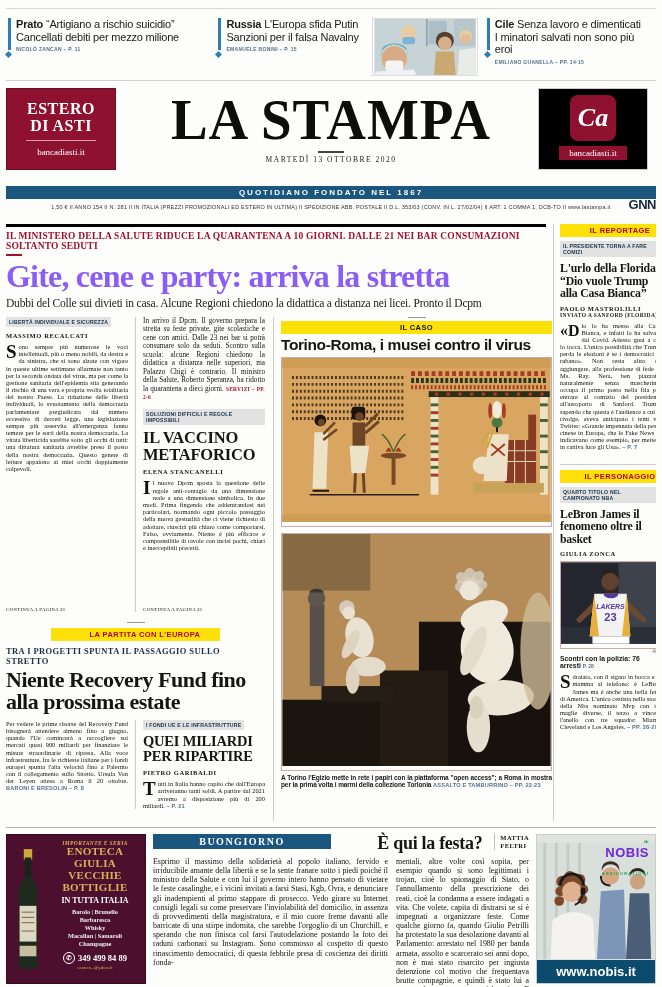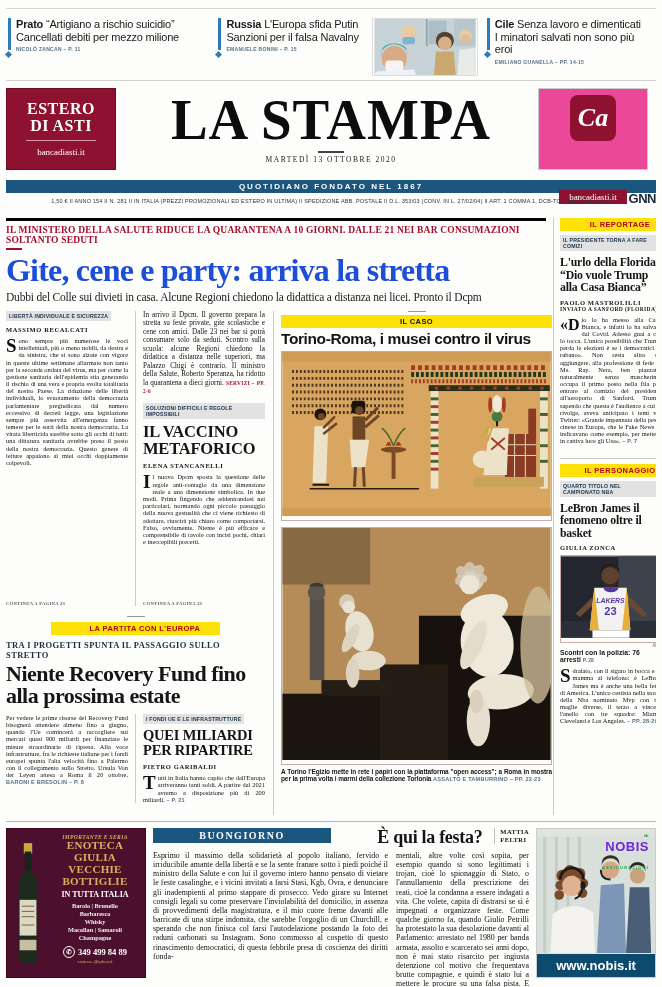--- a/index.html
+++ b/index.html
@@ -21,43 +21,43 @@
   .stripphoto{width:104px;height:56px;flex:none;overflow:hidden;border:1px solid #ddd;}
 
   
   .mast{display:grid;grid-template-columns:118px 1fr 118px;align-items:center;height:92px;padding:2px 0;}
   .bancaL{width:108px;height:80px;background:#8e1230;color:#fff;text-align:center;
           display:flex;flex-direction:column;justify-content:center;gap:1px;border:1px solid #6d0c24;}
   .bancaL .b1{font-size:16px;font-weight:bold;line-height:1;letter-spacing:.5px;}
   .bancaL .rule{width:70px;height:1px;background:#d89aa8;margin:5px auto;}
   .bancaL .url{font-size:9px;}
   .bancaR{width:108px;height:80px;border:1px solid #ccc;display:flex;flex-direction:column;align-items:center;
-          justify-content:flex-start;background:#ec4899;gap:44px;}
+          justify-content:flex-start;background:#000000;}
   .mono{width:46px;height:46px;background:#8e1230;border-radius:8px;margin-top:6px;color:#fff;
         font-size:26px;font-weight:bold;text-align:center;line-height:46px;font-style:italic;}
   .bancaR .urlbar{margin-top:5px;background:#8e1230;color:#fff;font-size:9px;padding:2px 10px;}
   .mastc{text-align:center;}
   .logo{font-size:55px;font-weight:bold;letter-spacing:1px;line-height:.95;transform:scaleY(1.04);
         font-family:"Liberation Serif",serif;color:#0d0d0d;white-space:nowrap;}
   .datedash{width:26px;height:2px;background:#444;margin:5px auto 2px auto;}
   .dateline{font-size:7.5px;letter-spacing:1.5px;color:#222;}
 
   .bluebar{height:13px;background:#1b567f;color:#fff;text-align:center;font-family:"Liberation Sans",sans-serif;
-           font-size:8px;font-weight:bold;letter-spacing:2px;line-height:13px;margin-top:3px;}
+           font-size:8px;font-weight:bold;letter-spacing:2px;line-height:13px;margin-top:9px;}
   .folio{position:relative;height:13px;margin-top:2px;text-align:center;
          font-family:"Liberation Sans",sans-serif;font-size:5.5px;color:#333;line-height:12px;letter-spacing:.2px;}
   .gnn{position:absolute;right:0;top:-2px;font-family:"Liberation Sans",sans-serif;font-weight:bold;
        font-size:13px;color:#17253b;letter-spacing:-0.5px;}
 
   
   .main{display:grid;grid-template-columns:540px 1fr;column-gap:7px;margin-top:10px;height:597px;overflow:hidden;}
   .mainL{border-top:3px solid #000;padding-top:4px;}
   .kicker{color:#a50e2d;font-weight:bold;font-size:9.5px;letter-spacing:.2px;}
   .kdash{width:16px;height:2px;background:#a50e2d;margin:3px 0 4px 0;}
-  .hl{font-size:32px;font-weight:bold;letter-spacing:-0.8px;line-height:1;color:#1d4ed8;}
+  .hl{font-size:32px;font-weight:bold;letter-spacing:-0.8px;line-height:1;color:#8b5cf6;}
   .sub{font-size:11.5px;margin-top:5px;letter-spacing:-0.2px;color:#1c1c1c;}
   .lower{display:grid;grid-template-columns:259px 1fr;column-gap:8px;margin-top:8px;height:508px;}
   .caso{border-left:1px solid #ccc;padding-left:7px;}
   .colsrow{display:grid;grid-template-columns:122px 1fr;column-gap:7px;height:295px;overflow:hidden;}
   .c2{border-left:1px solid #ccc;padding-left:7px;}
   .coli{display:flex;flex-direction:column;height:100%;}
   .grytag{display:inline-block;background:#e2e2e2;color:#16324a;font-family:"Liberation Sans",sans-serif;
           font-weight:bold;font-size:5.2px;padding:2px 3px;letter-spacing:.2px;align-self:flex-start;}
   .ctitle{font-size:14px;font-weight:bold;line-height:1.05;margin-top:4px;letter-spacing:-0.2px;}
   .ctitle2{font-size:16.5px;}

